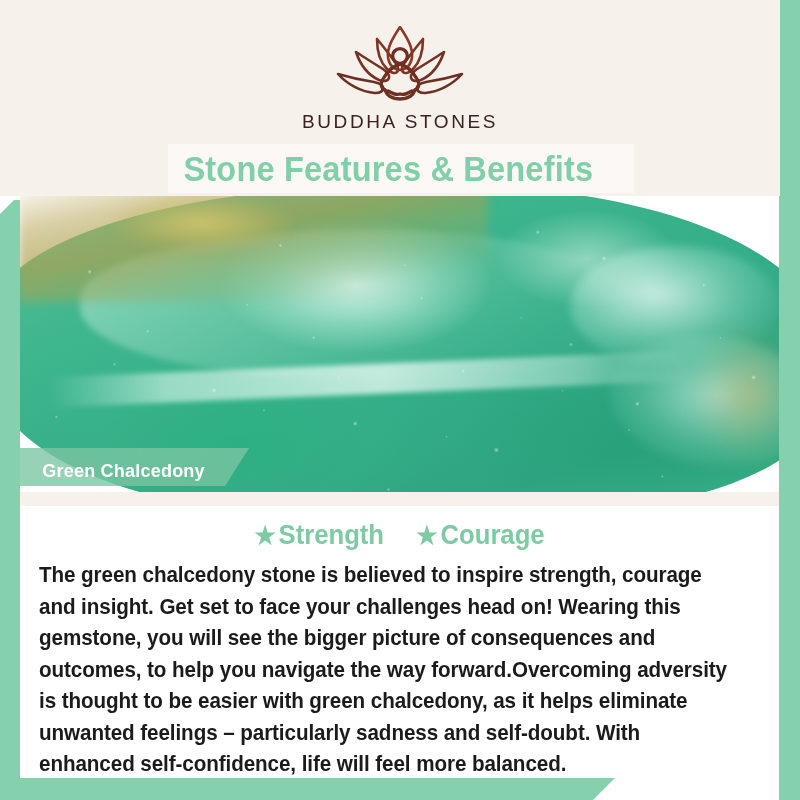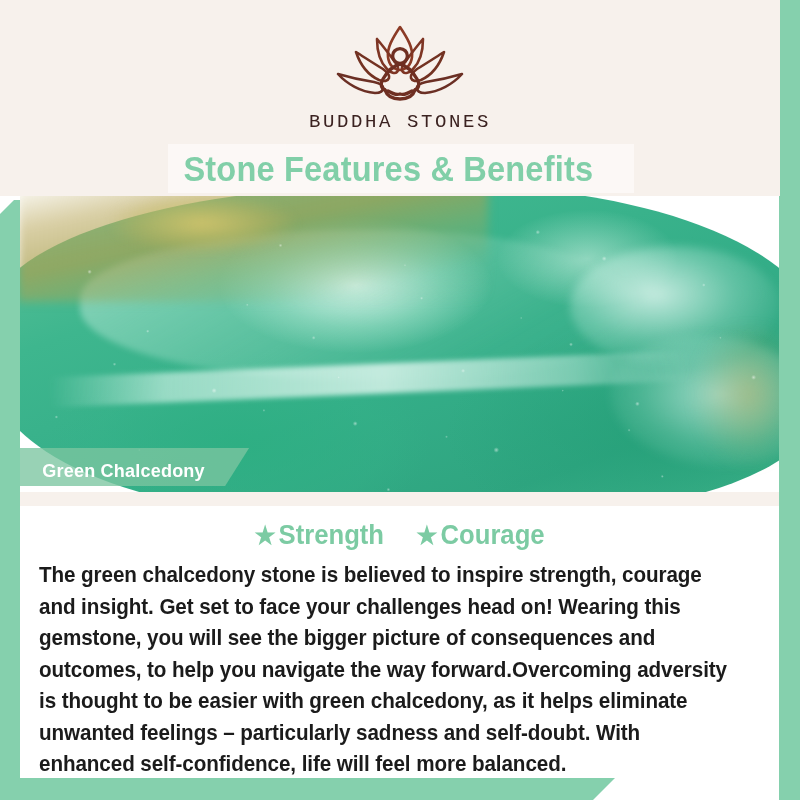--- a/index.html
+++ b/index.html
@@ -66,21 +66,21 @@
     position: absolute;
     left: 0; right: 0; top: 22px;
     display: flex;
     flex-direction: column;
     align-items: center;
     z-index: 6;
   }
   .logo-mark { width: 150px; height: 86px; display: block; }
   .logo-text {
     margin-top: 3px;
-    font-family: Liberation Mono, monospace;
+    font-family: Liberation Sans, sans-serif;
     font-size: 19px;
     letter-spacing: 2.6px;
     color: #3b2220;
     font-weight: 400;
   }
 
   
   .title-banner {
     position: absolute;
     left: 168px; top: 144px;

